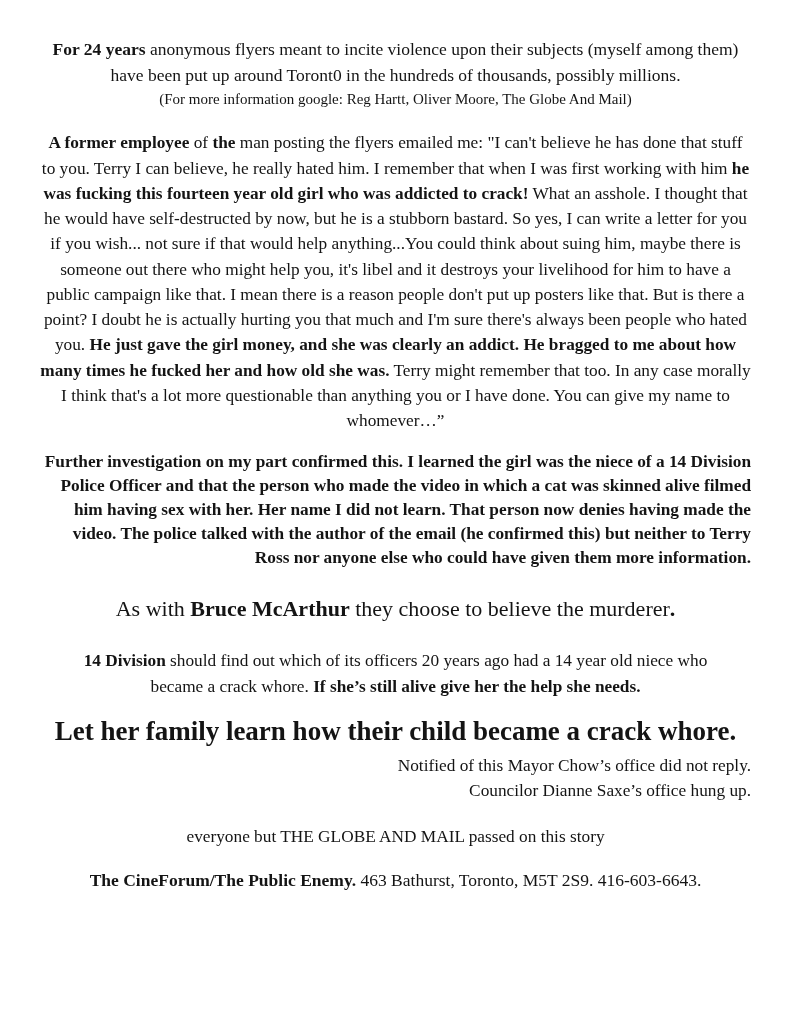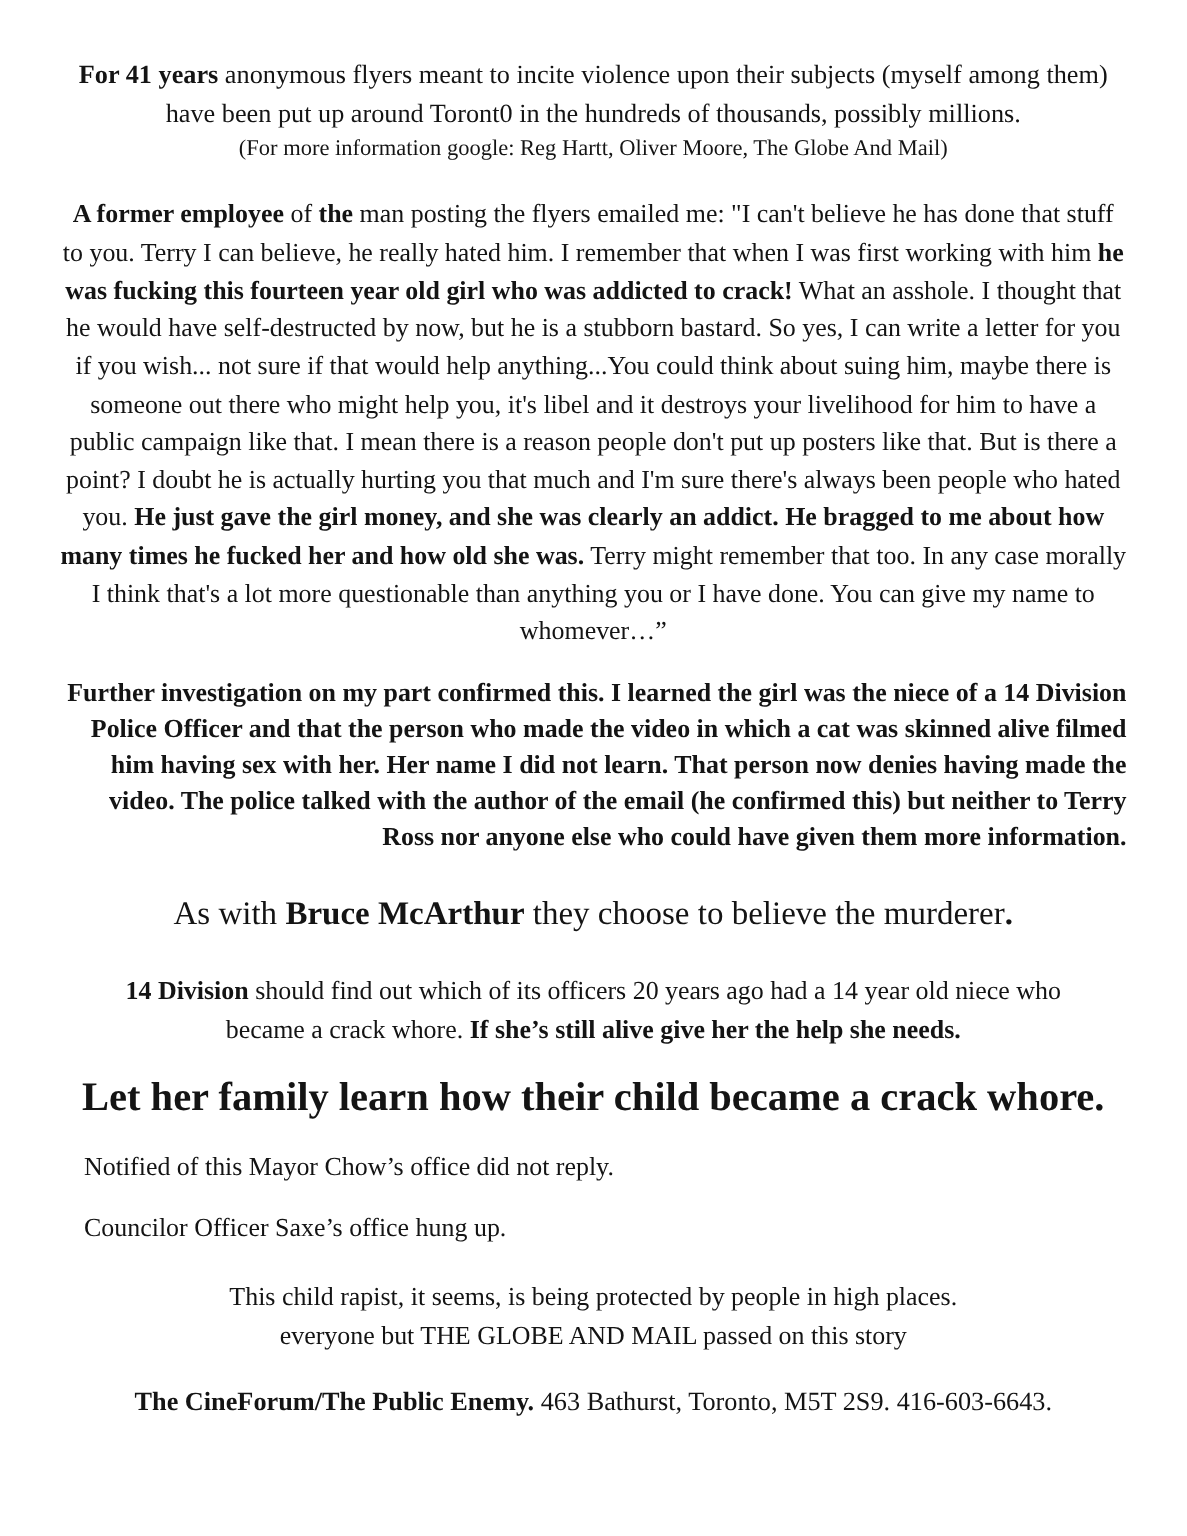--- a/index.html
+++ b/index.html
@@ -77,61 +77,60 @@
   .family-headline {
     font-size: 27px;
     font-weight: bold;
     text-align: center;
     margin: 5px 0 4px 0;
     line-height: 1.25;
     white-space: nowrap;
   }
   .official-line {
     font-size: 17.3px;
-    text-align: left;
+    text-align: right;
     line-height: 1.45;
-    margin: 16px;
+    margin: 0;
   }
   .media-block {
     font-size: 17.3px;
     text-align: center;
     line-height: 1.5;
     margin: 21px 0 0 0;
   }
   .footer-org {
     font-size: 17.5px;
     text-align: center;
     margin: 19px 0 0 0;
     line-height: 1.3;
   }
 </style>
 </head>
 <body>
 
 <div class="page">
 
 
-  <p class="intro-lead"><span class="b">For 41 years</span><span> anonymous flyers meant to incite violence upon their subjects (myself among them) have been put up around Toront0 in the hundreds of thousands, possibly millions.</span></p>
+  <p class="intro-lead"><span class="b">For 24 years</span><span> anonymous flyers meant to incite violence upon their subjects (myself among them) have been put up around Toront0 in the hundreds of thousands, possibly millions.</span></p>
 
 
   <p class="google-line">(For more information google: Reg Hartt, Oliver Moore, The Globe And Mail)</p>
 
   <p class="email-para"><span class="b">A former employee</span><span> of </span><span class="b">the</span><span> man posting the flyers emailed me: "I can't believe he has done that stuff to you. Terry I can believe, he really hated him. I remember that when I was first working with him </span><span class="b">he was fucking this fourteen year old girl who was addicted to crack!</span><span> What an asshole. I thought that he would have self-destructed by now, but he is a stubborn bastard. So yes, I can write a letter for you if you wish... not sure if that would help anything...You could think about suing him, maybe there is someone out there who might help you, it's libel and it destroys your livelihood for him to have a public campaign like that. I mean there is a reason people don't put up posters like that. But is there a point? I doubt he is actually hurting you that much and I'm sure there's always been people who hated you. </span><span class="b">He just gave the girl money, and she was clearly an addict. He bragged to me about how many times he fucked her and how old she was.</span><span> Terry might remember that too. In any case morally I think that's a lot more questionable than anything you or I have done. You can give my name to whomever…”</span></p>
 
   <p class="investigation">Further investigation on my part confirmed this. I learned the girl was the niece of a 14 Division Police Officer and that the person who made the video in which a cat was skinned alive filmed him having sex with her. Her name I did not learn. That person now denies having made the video. The police talked with the author of the email (he confirmed this) but neither to Terry Ross nor anyone else who could have given them more information.</p>
 
   <p class="bruce-line"><span>As with </span><span class="b">Bruce McArthur</span><span> they choose to believe the murderer</span><span class="b">.</span></p>
 
   <p class="division-para"><span class="b">14 Division</span><span> should find out which of its officers 20 years ago had a 14 year old niece who became a crack whore. </span><span class="b">If she’s still alive give her the help she needs.</span></p>
 
   <p class="family-headline">Let her family learn how their child became a crack whore.</p>
 
   <p class="official-line">Notified of this Mayor Chow’s office did not reply.</p>
-  <p class="official-line">Councilor Officer Saxe’s office hung up.</p>
+  <p class="official-line">Councilor Dianne Saxe’s office hung up.</p>
 
   <div class="media-block">
-    <div>This child rapist, it seems, is being protected by people in high places.</div>
     <div>everyone but THE GLOBE AND MAIL passed on this story</div>
   </div>
 
   <p class="footer-org"><span class="b">The CineForum/The Public Enemy.</span><span> 463 Bathurst, Toronto, M5T 2S9. 416-603-6643.</span></p>
 
 </div>
 
 </body></html>

